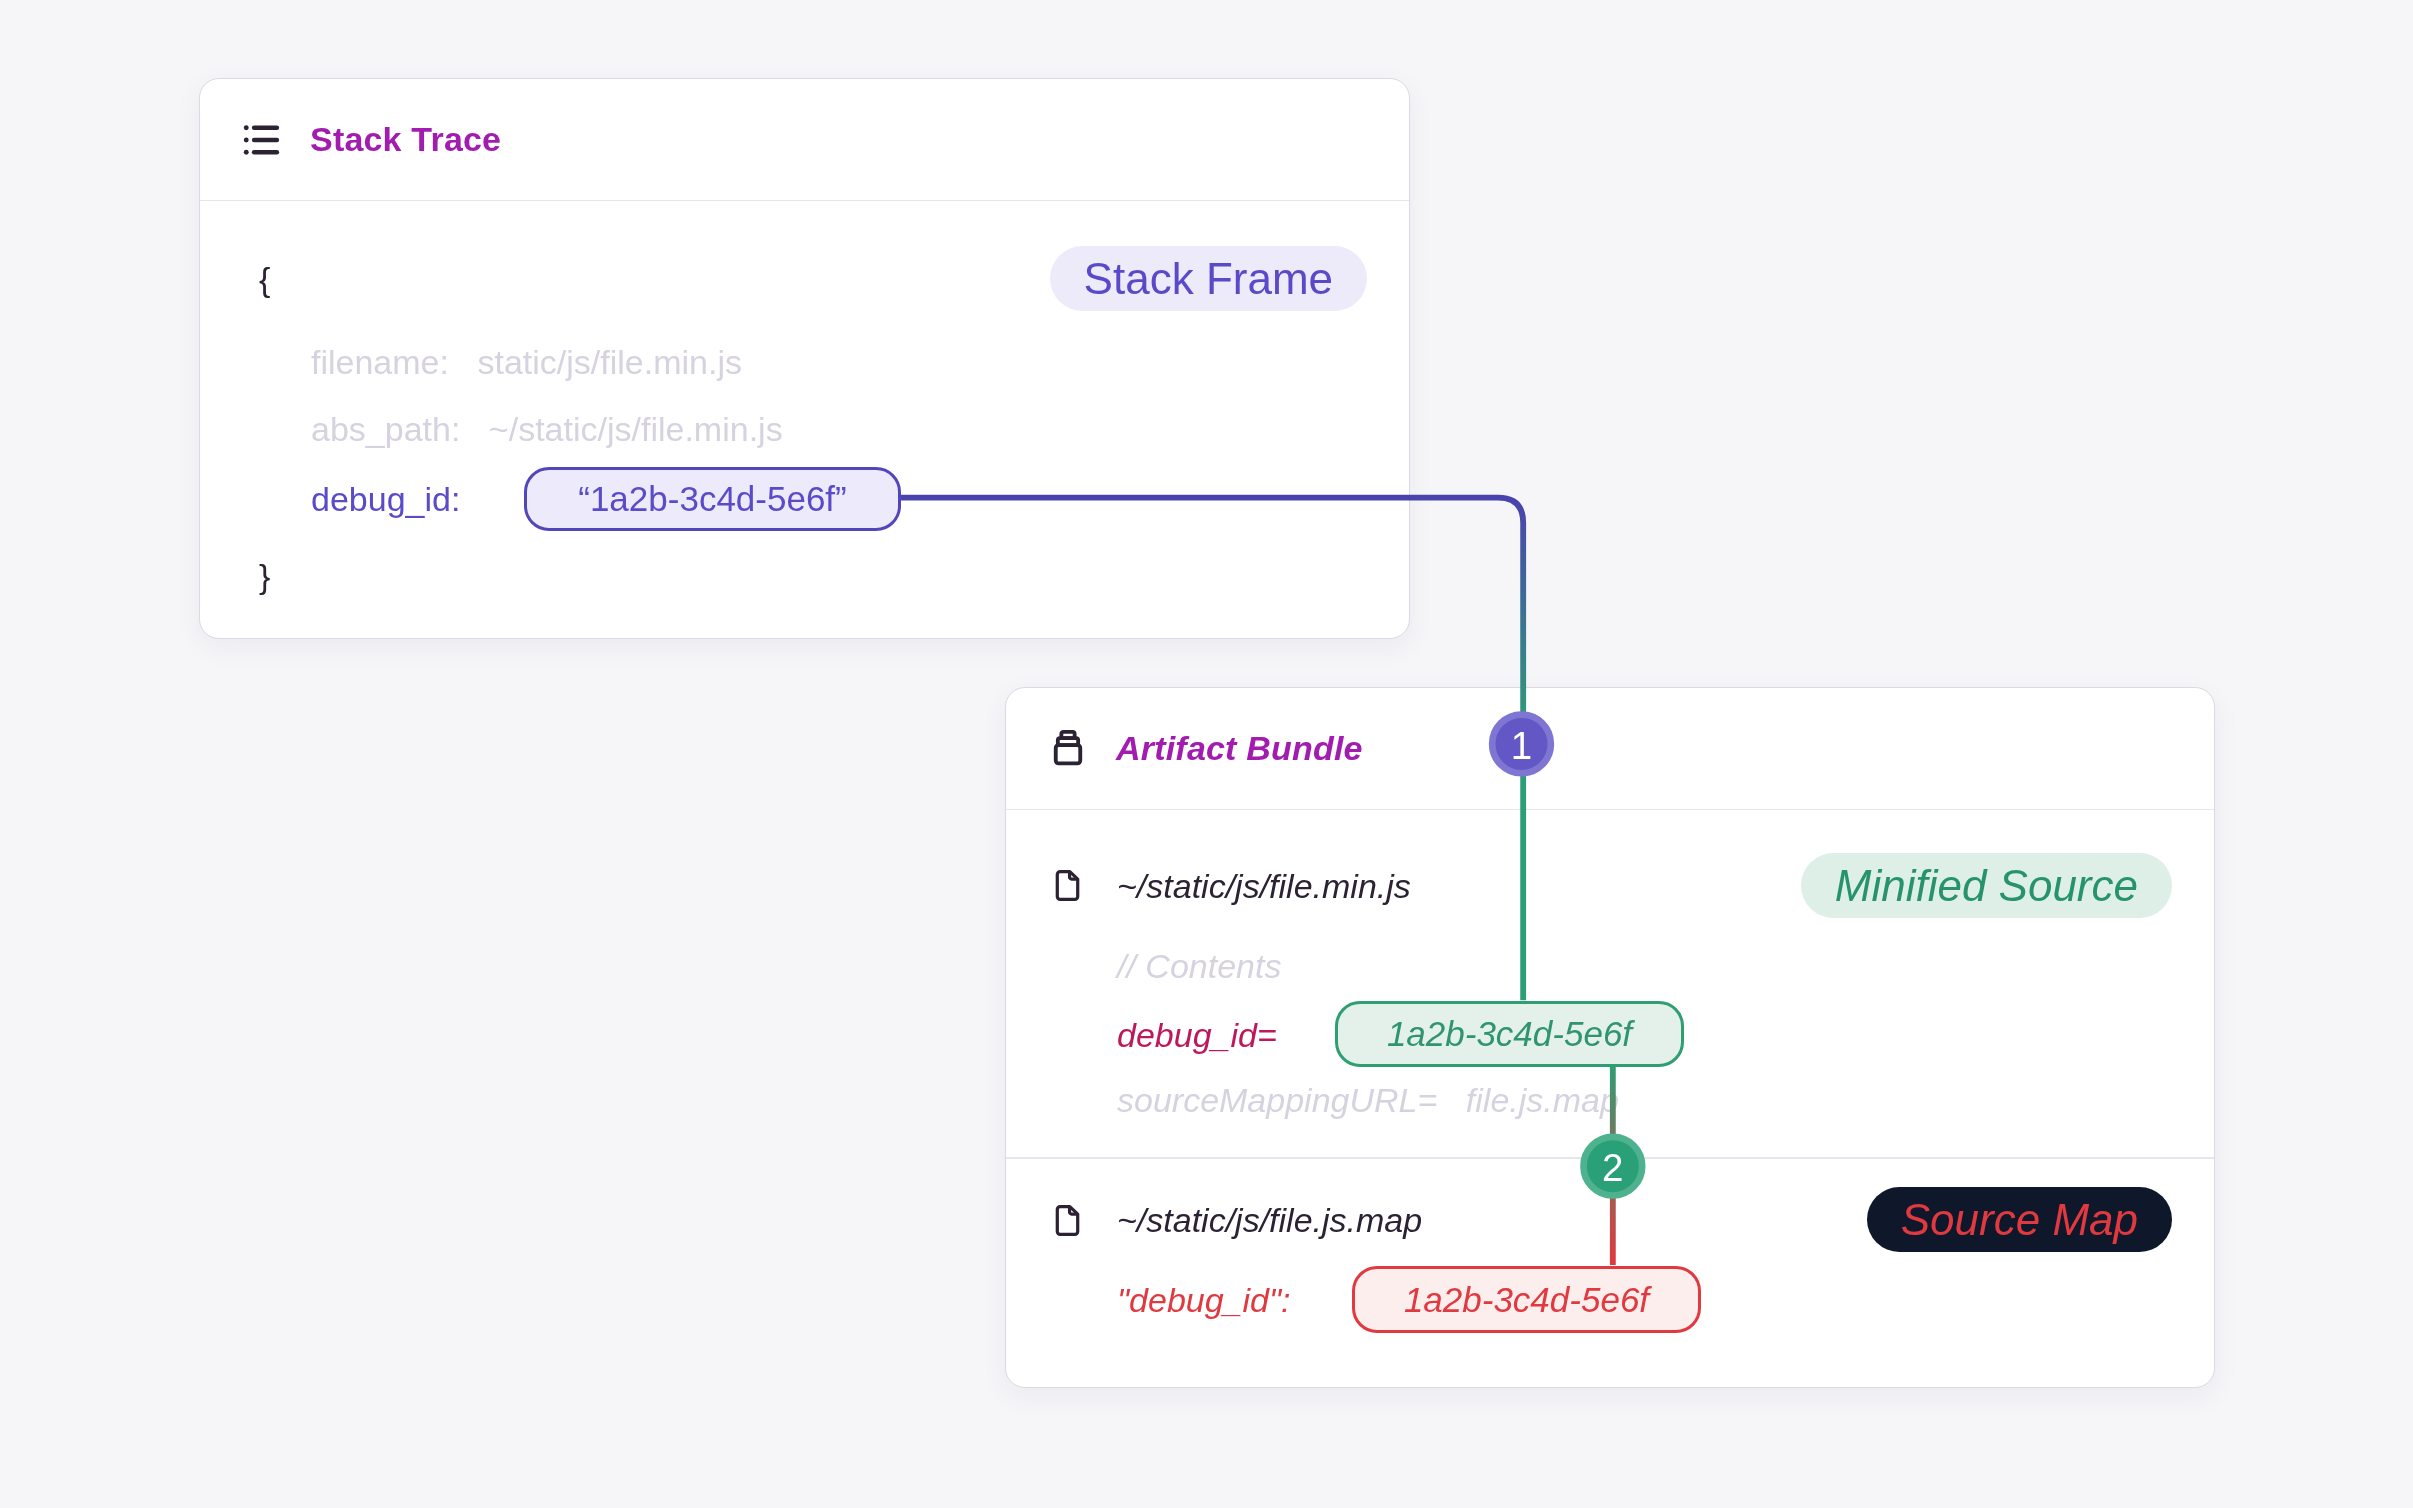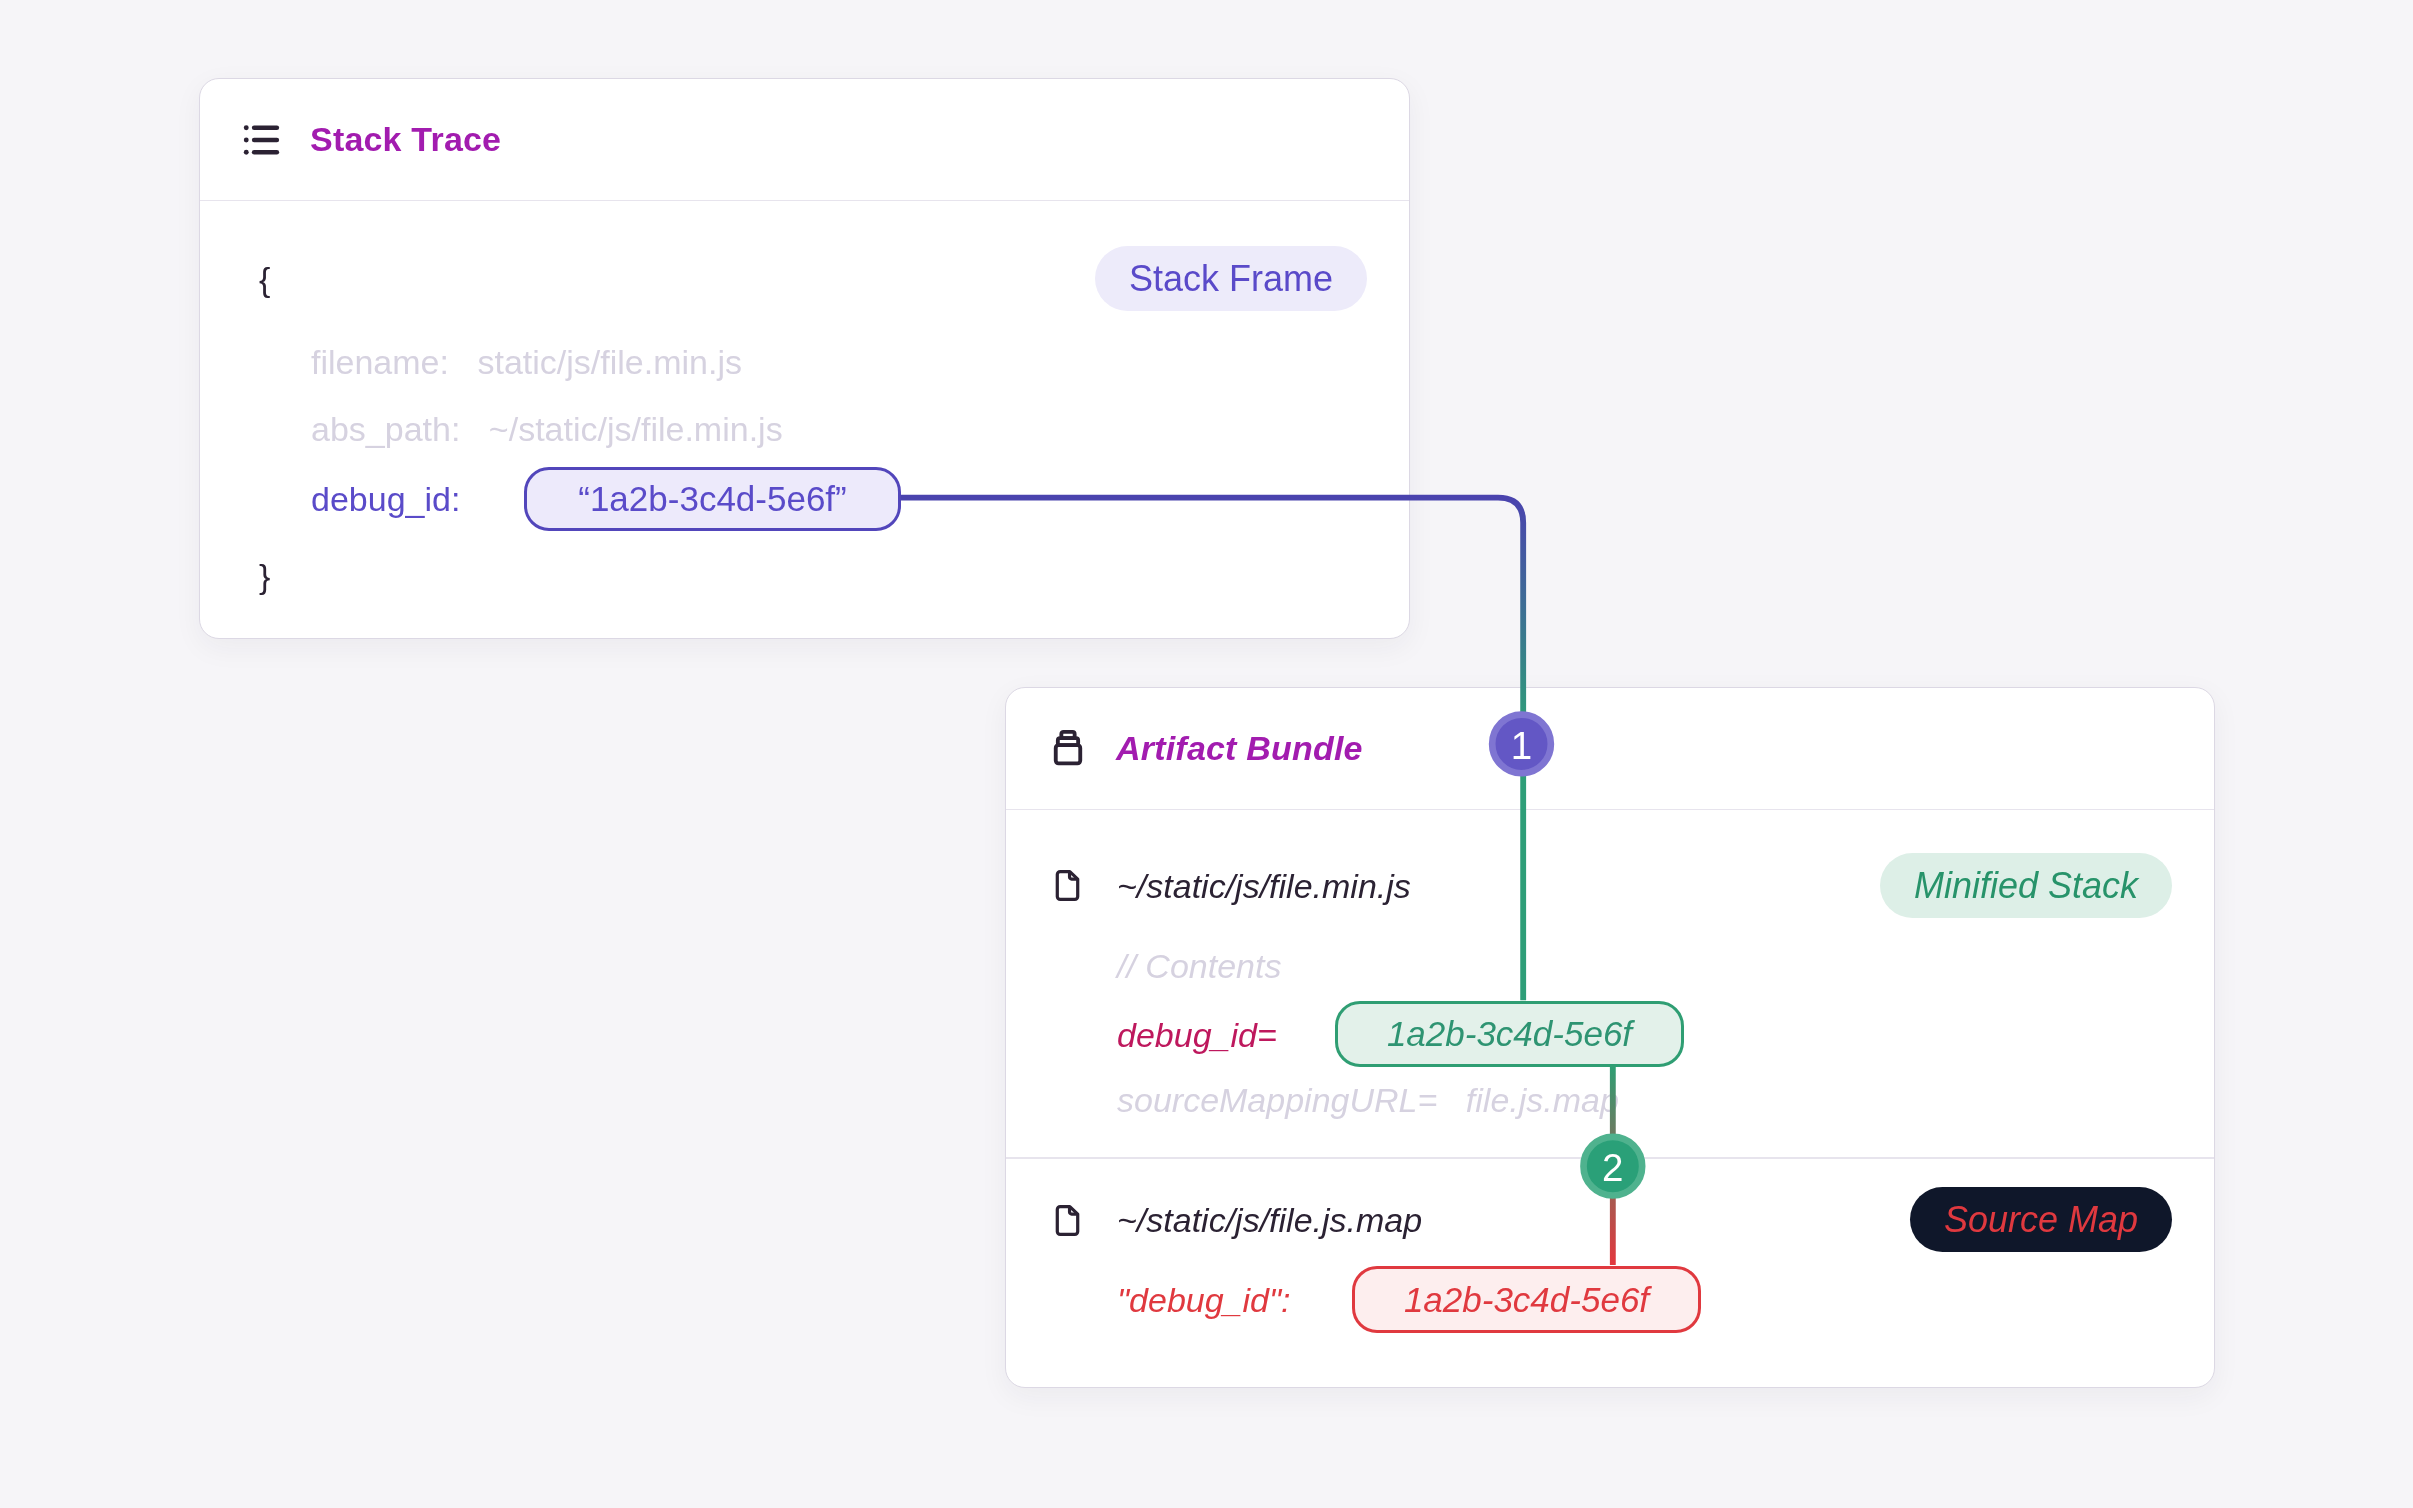--- a/index.html
+++ b/index.html
@@ -61,21 +61,21 @@
   .red-text    { color: #e0393f; }
   .brace { font-weight: 500; }
 
   .badge {
     position: absolute;
     height: 65px;
     display: inline-flex;
     align-items: center;
     padding: 0 34px;
     border-radius: 34px;
-    font-size: 36px;
+    font-size: 44px;
     white-space: nowrap;
   }
   .badge-purple { background: #edebfa; color: #5a4ac9; }
   .badge-green  { background: #ddefe7; color: #27936a; }
   .badge-red    { background: #0f172a; color: #e0393f; }
 
   .id-box {
     position: absolute;
     box-sizing: border-box;
     display: flex;
@@ -172,21 +172,21 @@
       <h2 class="card-title">Artifact Bundle</h2>
     </header>
 
     <svg class="row-icon" style="top:180px;" width="35" height="35" viewBox="0 0 24 24">
       <g stroke="#2b2233" stroke-width="2.2" fill="none" stroke-linejoin="round">
         <path d="M7 2.5 h6.6 L19 7.6 V19.5 a2 2 0 0 1 -2 2 H7 a2 2 0 0 1 -2 -2 V4.5 a2 2 0 0 1 2 -2 Z"></path>
         <path d="M13.4 2.8 V6.2 a1.4 1.4 0 0 0 1.4 1.4 h3.6"></path>
       </g>
     </svg>
     <div class="line" style="left:111px; top:166px; font-weight:500;">~/static/js/file.min.js</div>
-    <span class="badge badge-green" style="right:42px; top:165px;">Minified Stack</span>
+    <span class="badge badge-green" style="right:42px; top:165px;">Minified Source</span>
 
     <div class="line faded" style="left:111px; top:246px;">// Contents</div>
 
     <div class="line green-text" style="left:111px; top:315px;">debug_id=</div>
     <div class="id-box box-green">1a2b-3c4d-5e6f</div>
 
     <div class="line faded" style="left:111px; top:380px;">
       <span>sourceMappingURL=</span><span class="val">file.js.map</span>
     </div>
 

